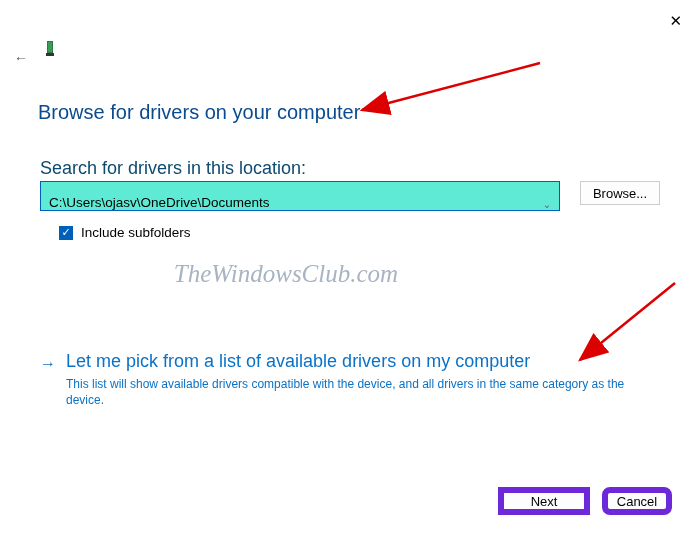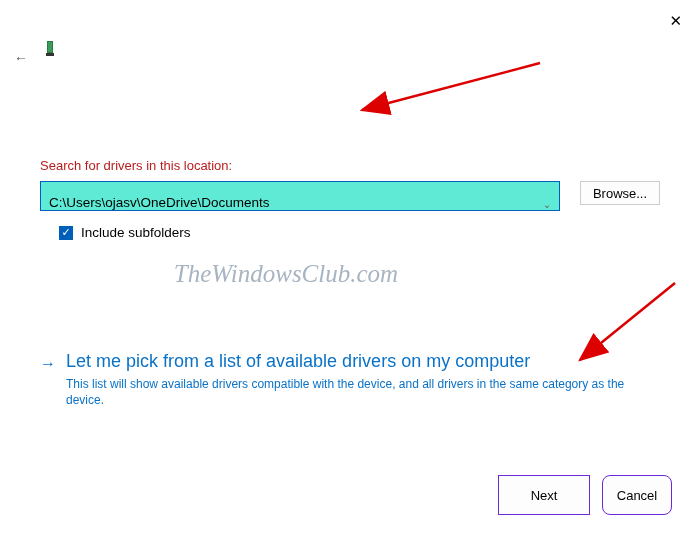--- a/index.html
+++ b/index.html
@@ -5,54 +5,55 @@
   * { box-sizing: border-box; margin: 0; padding: 0; }
   html, body { width: 700px; height: 539px; font-family: "Segoe UI", Arial, sans-serif; background: #fff; color: #000; }
   .window { position: relative; width: 700px; height: 539px; overflow: hidden; }
   .close-icon { position: absolute; top: 12px; right: 18px; font-size: 15px; color: #000; cursor: pointer; }
   .back-icon { position: absolute; top: 48px; left: 14px; font-size: 14px; color: #555; cursor: pointer; }
   .hdr-icon { position: absolute; top: 41px; left: 46px; width: 8px; height: 15px; }
   .hdr-icon .base { position:absolute; bottom:0; left:0; width:8px; height:3px; background:#333; }
   .hdr-icon .body { position:absolute; bottom:3px; left:1px; width:6px; height:12px; background:#3b9b5a; border:1px solid #2a7a44; }
   .header-title { position: absolute; top: 44px; left: 63px; font-size: 14px; color: #333; }
   .blue-heading { position: absolute; top: 101px; left: 38px; font-size: 20px; color: #0a4b8f; }
-  .search-label { position: absolute; top: 158px; left: 40px; font-size: 13px; color: #b91c1c; }
+  .search-label { position: absolute; top: 158px; left: 40px; font-size: 18px; color: #0c4a6e; }
   .path-box { position: absolute; top: 181px; left: 40px; width: 520px; height: 30px; border: 1px solid #005fb8; background:#5eead4; display:flex; align-items:flex-end; }
   .path-box input { flex:1; border:none; outline:none; font-size:13.5px; padding:0 8px; font-family:inherit; background:transparent; }
   .path-caret { width:24px; text-align:center; color:#666; font-size:10px; cursor:pointer; }
   .browse-btn { position:absolute; top:181px; left:580px; width:80px; height:24px; border:1px solid #ccc; background:#fdfdfd; font-size:13px; cursor:pointer; font-family:inherit; }
   .chk-row { position:absolute; top:225px; left:40px; display:flex; align-items:center; gap:8px;padding-left:19px; }
   .chk { width:14px; height:14px; background:#005fb8; border:1px solid #005fb8; display:flex; align-items:center; justify-content:center; }
   .chk::after { content:"✓"; color:#fff; font-size:11px; line-height:1; }
   .chk-label { font-size:13.5px; }
   .watermark { position:absolute; top:260px; left:0; width:572px; text-align:center; font-size:25px; font-style:italic; color:#a8b4c2; font-family:Georgia, 'Times New Roman', serif; pointer-events:none; }
   .pick-row { position:absolute; top:351px; left:40px; width:610px; cursor:pointer; }
   .pick-title { display:flex; align-items:center; gap:10px; }
   .pick-arrow { color:#0a72c7; font-size:16px; }
   .pick-text { color:#0a72c7; font-size:18px; }
   .pick-desc { margin:4px 0 0 26px; font-size:12px; color:#0a72c7; line-height:1.35; max-width:560px; }
   .btn-bar { position:absolute; bottom:24px; right:28px; display:flex; gap:12px; }
-  .btn { height:40px; border:1px solid #6d28d9; background:#fdfdfd; font-size:13px; cursor:pointer; font-family:inherit; }
+  .btn { height:28px; border:6px solid #6d28d9; background:#fdfdfd; font-size:13px; cursor:pointer; font-family:inherit; }
   .btn-next { width:92px; }
   .btn-cancel { width:70px;border-radius:8px; }
   svg.anno { position:absolute; pointer-events:none; }
 </style>
 </head>
 <body>
 
 <div class="window">
 
   <div class="close-icon">✕</div>
   <div class="back-icon">←</div>
 
   <div class="hdr-icon">
     <div class="body"></div>
       <div class="base"></div>
   </div>
 
+  <div class="blue-heading">Browse for drivers on your computer</div>
 
   <div class="search-label">Search for drivers in this location:</div>
 
   <div class="path-box">
     <input type="text" value="C:\Users\ojasv\OneDrive\Documents" style="">
     <div class="path-caret">⌄</div>
   </div>
 
   <button class="browse-btn">Browse...</button>
 

